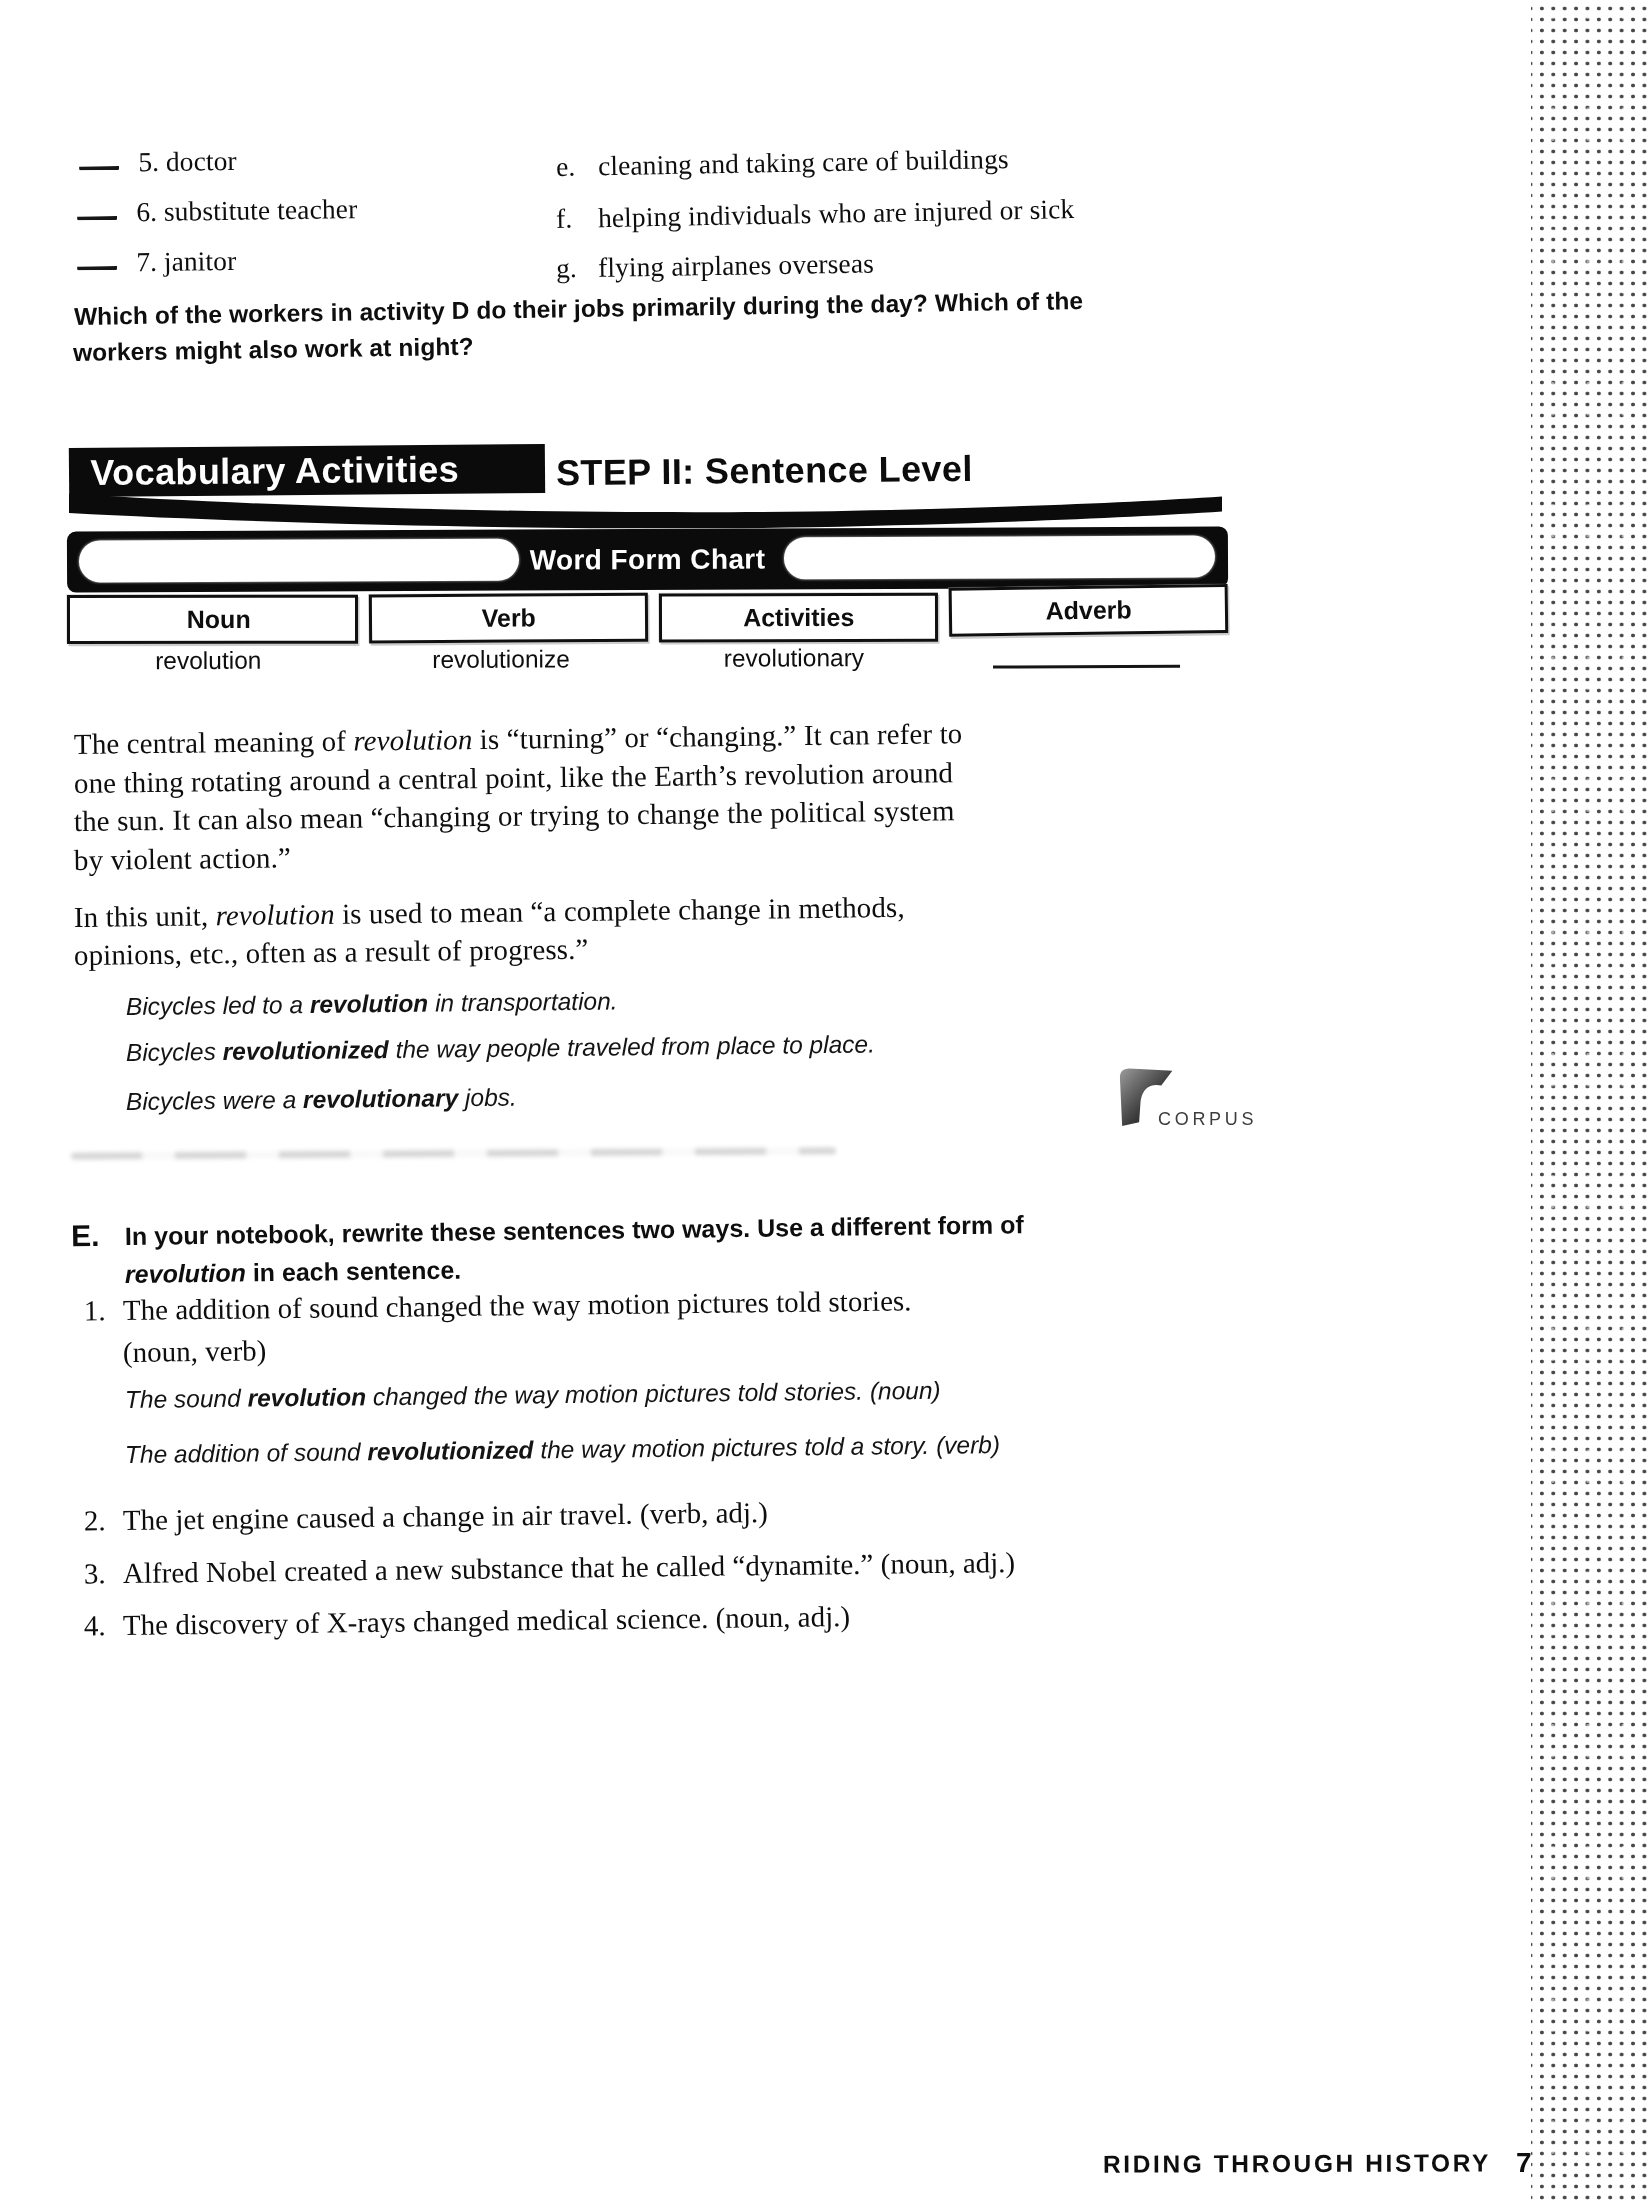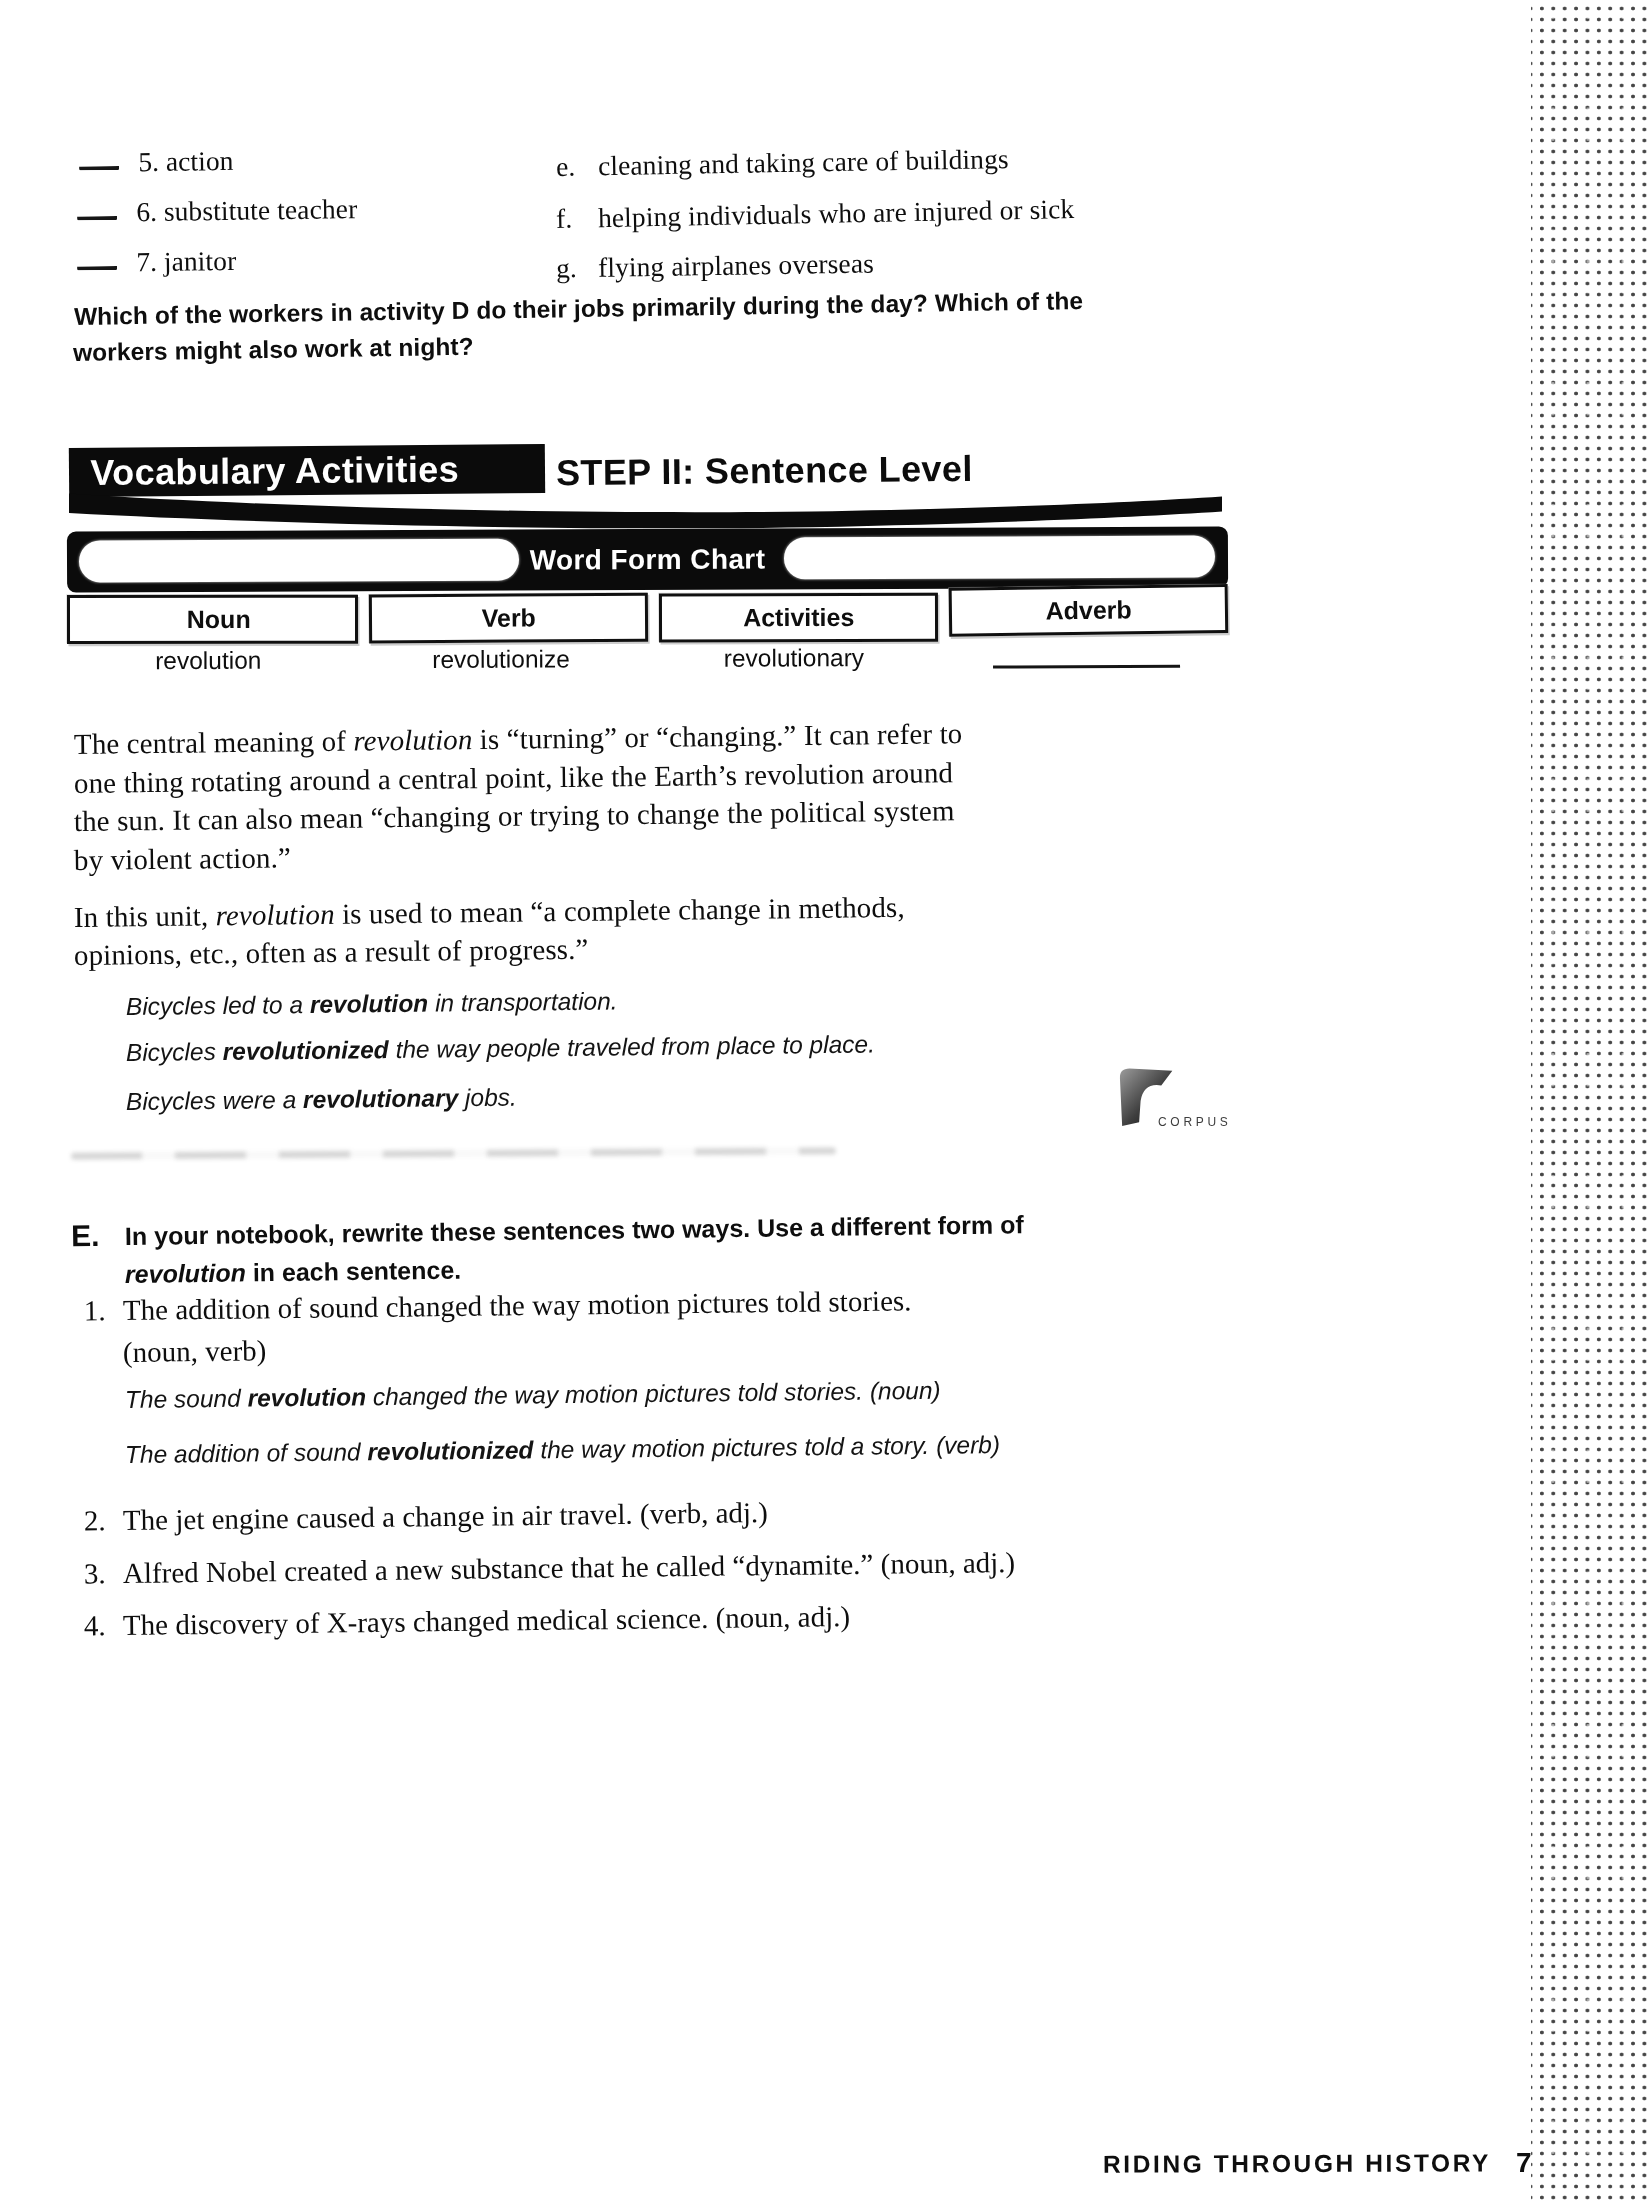--- a/index.html
+++ b/index.html
@@ -84,21 +84,21 @@
     font-family:"Liberation Serif","DejaVu Serif",serif; transform:rotate(-0.7deeg); }
   .serif-line, .num-item { transform:rotate(-0.7deg); transform-origin:left center; }
   .ex-line {
     position:absolute; font-style:italic; font-size:24.5px; white-space:nowrap;
     transform:rotate(-0.65deg); transform-origin:left center; color:#141414;
   }
   .ex-line b { font-style:italic; }
 
   
   .corpus { position:absolute; left:1119px; top:1067px; width:267px; height:82px; }
-  .corpus-label { position:absolute; left:39px; top:48px; font-size:12px; letter-spacing:3.7px; color:#3d3d3d; }
+  .corpus-label { position:absolute; left:39px; top:42px; font-size:18px; letter-spacing:3.7px; color:#3d3d3d; }
 
   .ghost-line {
     position:absolute; left:71px; top:1150px; width:765px; height:6.7px; border-radius:3.7px;
     background:repeating-linear-gradient(90deg, rgba(70,70,70,0.4) 0 71px, rgba(70,70,70,0.07) 71px 104px);
     filter:blur(2.2px); opacity:0.55; transform:rotate(-0.4deg);
   }
 
   
   .e-letter { position:absolute; left:71px; top:1219px; font-weight:bold; font-size:30px; transform:rotate(-0.8deg); }
   .e-head { position:absolute; left:125px; font-weight:bold; font-size:25px; white-space:nowrap;
@@ -117,21 +117,21 @@
 </head>
 <body>
 
 <div class="page">
 
   <div class="dot-strip"></div>
 
   <div class="m-row serif" style="left:79px; top:146px; transform:rotate(-0.8deg);">
     <span class="blank"></span>
     <span class="m-num">5.</span>
-    <span>action</span>
+    <span>doctor</span>
   </div>
   <div class="m-row serif" style="left:77px; top:195px; transform:rotate(-0.8deg);">
     <span class="blank"></span>
     <span class="m-num">6.</span>
     <span>substitute teacher</span>
   </div>
   <div class="m-row serif" style="left:77px; top:246px; transform:rotate(-0.8deg);">
     <span class="blank"></span>
     <span class="m-num">7.</span>
     <span>janitor</span>

